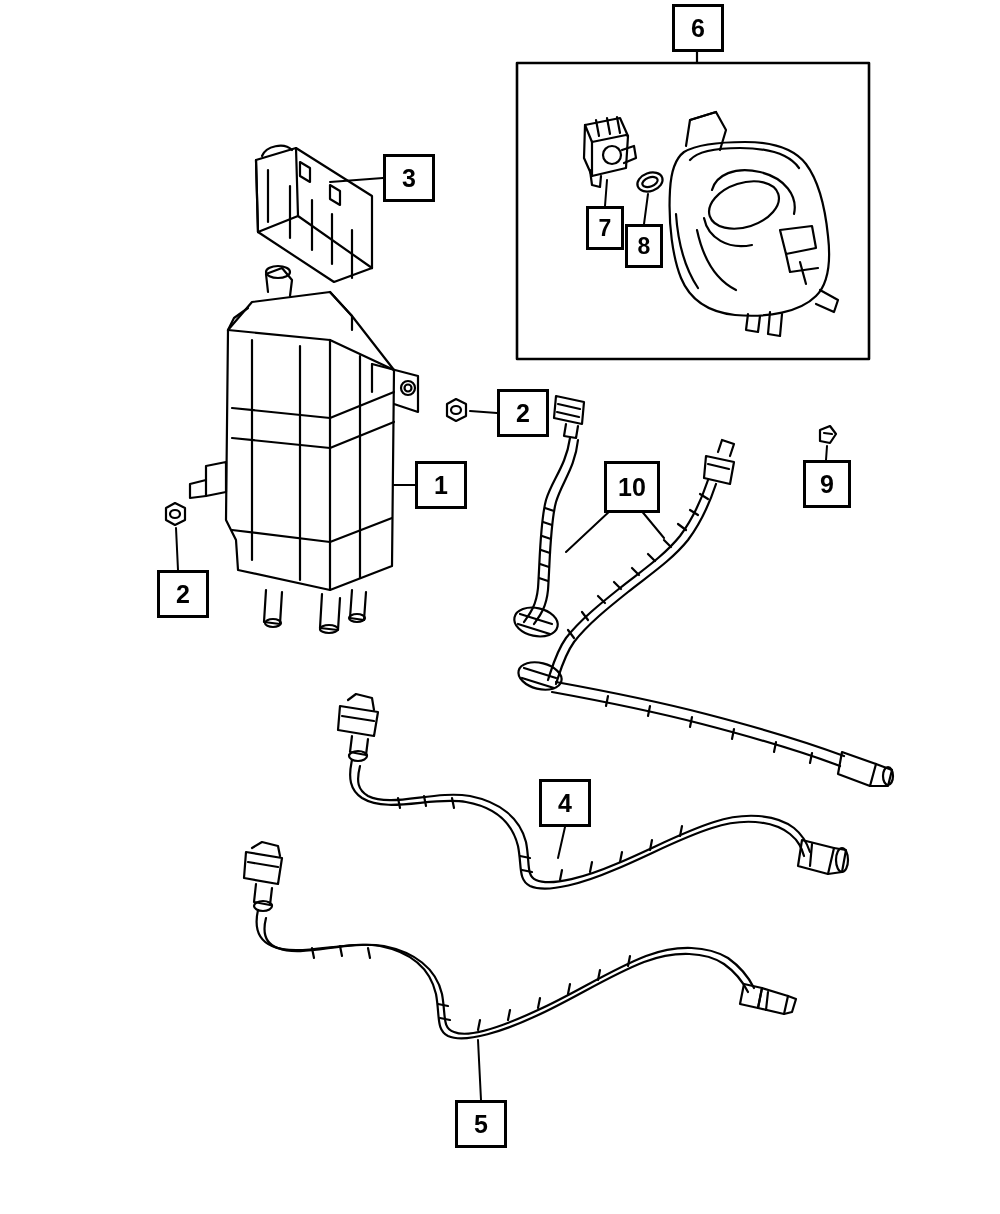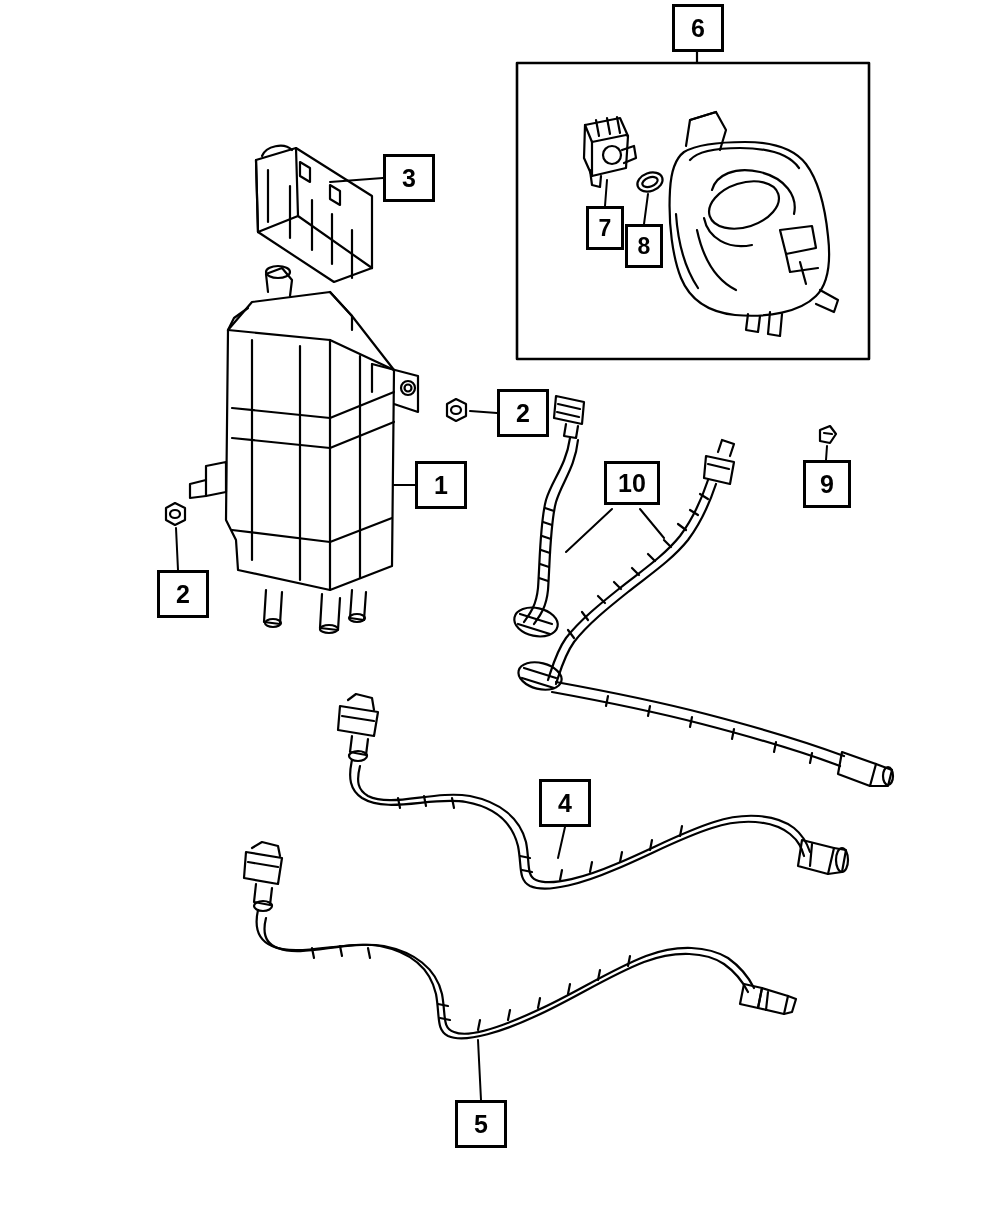--- a/index.html
+++ b/index.html
@@ -317,15 +317,15 @@
   <div class="callout" style="left:415px;  top:461px;  width:52px; height:48px;">1</div>
   <div class="callout" style="left:497px;  top:389px;  width:52px; height:48px;">2</div>
   <div class="callout" style="left:157px;  top:570px;  width:52px; height:48px;">2</div>
   <div class="callout" style="left:383px;  top:154px;  width:52px; height:48px;">3</div>
   <div class="callout" style="left:539px;  top:779px;  width:52px; height:48px;">4</div>
   <div class="callout" style="left:455px;  top:1100px; width:52px; height:48px;">5</div>
   <div class="callout" style="left:672px;  top:4px;    width:52px; height:48px;">6</div>
   <div class="callout small" style="left:586px; top:206px; width:38px; height:44px;">7</div>
   <div class="callout small" style="left:625px; top:224px; width:38px; height:44px;">8</div>
   <div class="callout" style="left:803px;  top:460px;  width:48px; height:48px;">9</div>
-  <div class="callout" style="left:604px;  top:461px;  width:56px; height:44px;">10</div>
+  <div class="callout" style="left:604px;  top:461px;  width:56px; height:52px;">10</div>
 
 </div>
 
 </body></html>

